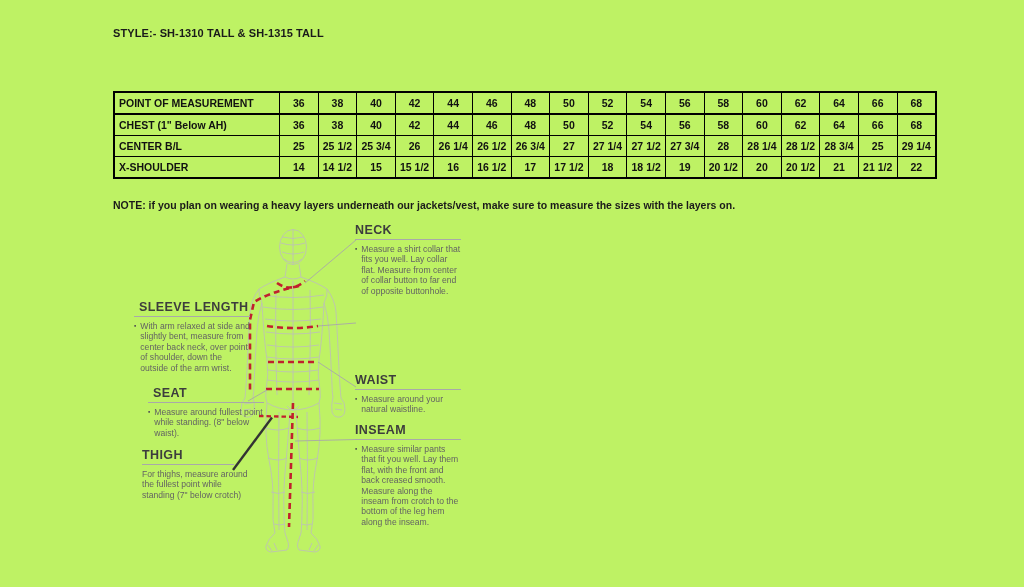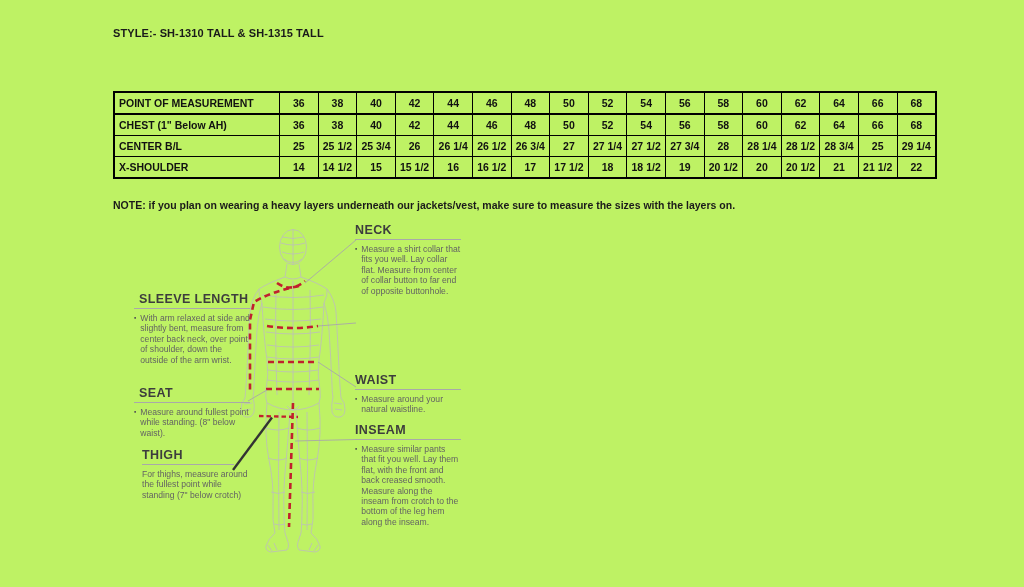--- a/index.html
+++ b/index.html
@@ -216,30 +216,30 @@
       <path d="M 305 283 L 356 240"></path>
       <path d="M 318 326 L 356 323"></path>
       <path d="M 318 362 L 356 387"></path>
       <path d="M 295 441 L 356 439.5"></path>
       <path d="M 248 401 L 267 390"></path>
     </g>
 
     <path d="M 233 470 L 272 417.5" stroke="#333333" stroke-width="2.3" fill="none"></path>
   </svg>
 
-  <div class="label-block" style="left:134px;top:292px;width:116px;">
+  <div class="label-block" style="left:134px;top:300px;width:116px;">
     <div class="lh" style="padding-left:5px;">SLEEVE LENGTH</div>
     <div class="lrule"></div>
     <div class="lbody">
       <span class="blt">▪</span>
       <span class="ltext">With arm relaxed at side and slightly bent, measure from center back neck, over point of shoulder, down the outside of the arm wrist.</span>
     </div>
   </div>
 
-  <div class="label-block" style="left:134px;top:386px;width:116px;">
+  <div class="label-block" style="left:148px;top:386px;width:116px;">
     <div class="lh" style="padding-left:5px;">SEAT</div>
     <div class="lrule"></div>
     <div class="lbody">
       <span class="blt">▪</span>
       <span class="ltext">Measure around fullest point while standing. (8" below waist).</span>
     </div>
   </div>
 
   <div class="label-block" style="left:142px;top:448px;width:108px;">
     <div class="lh">THIGH</div>

